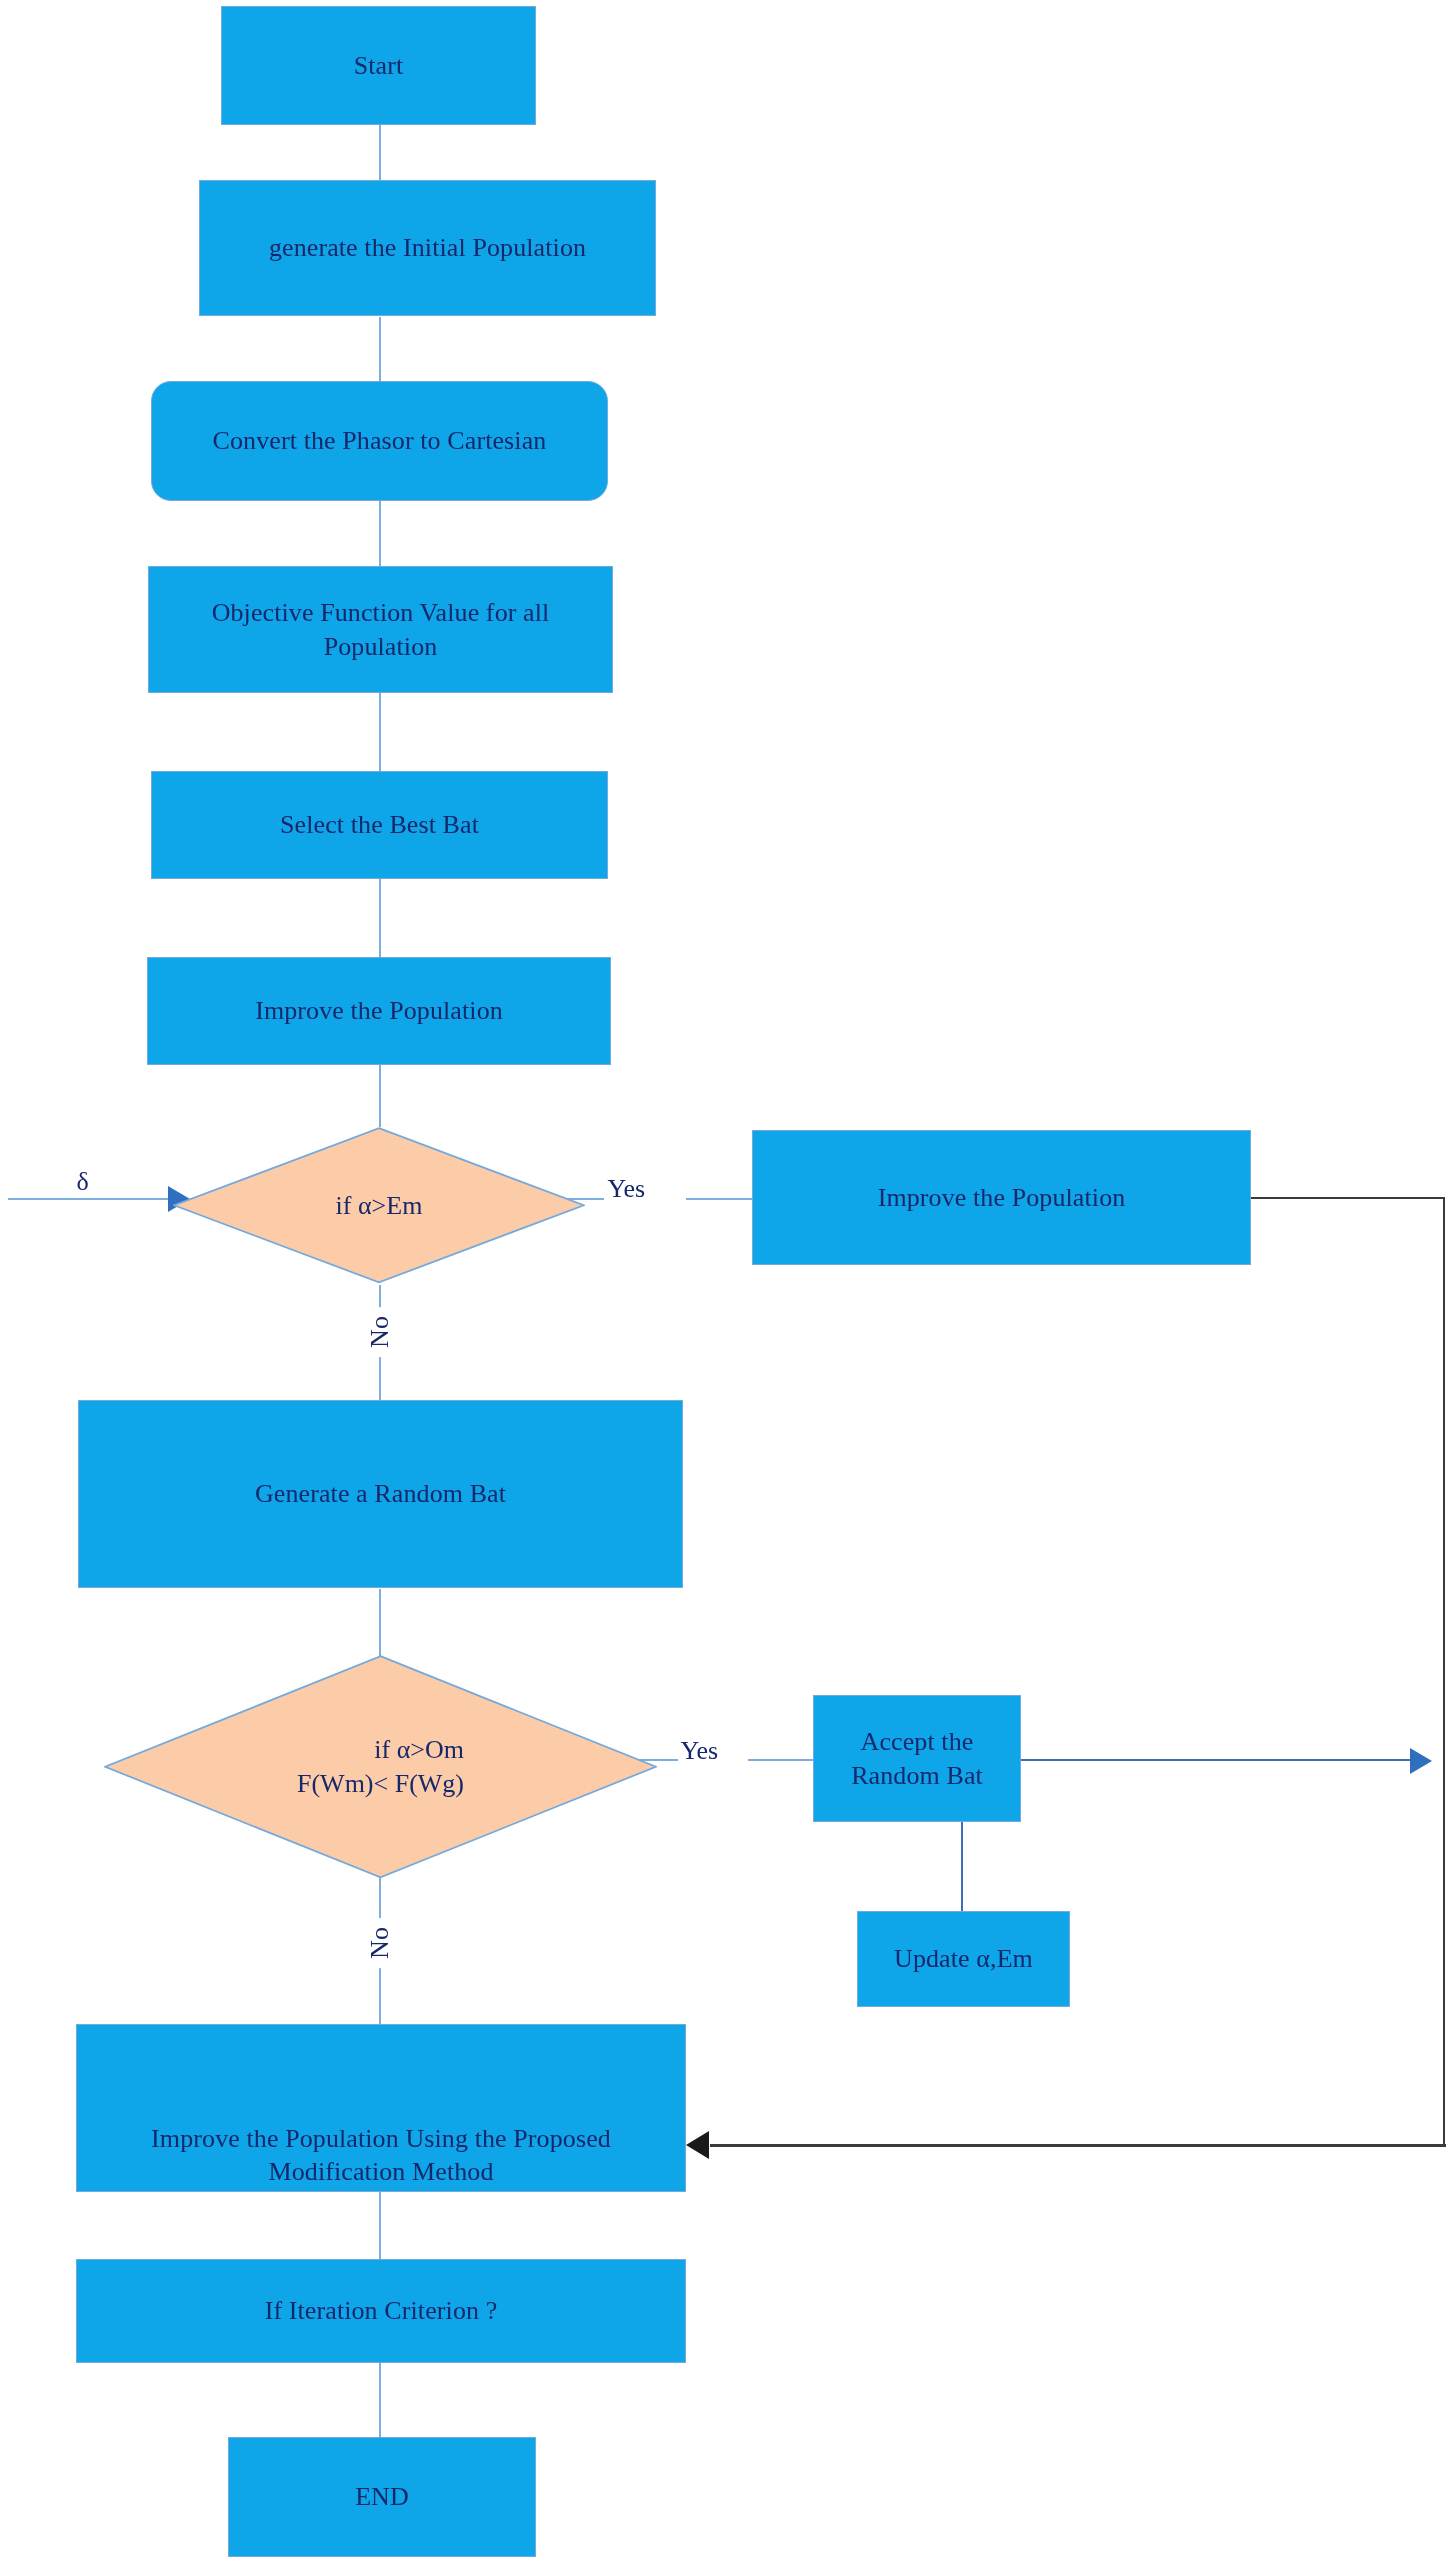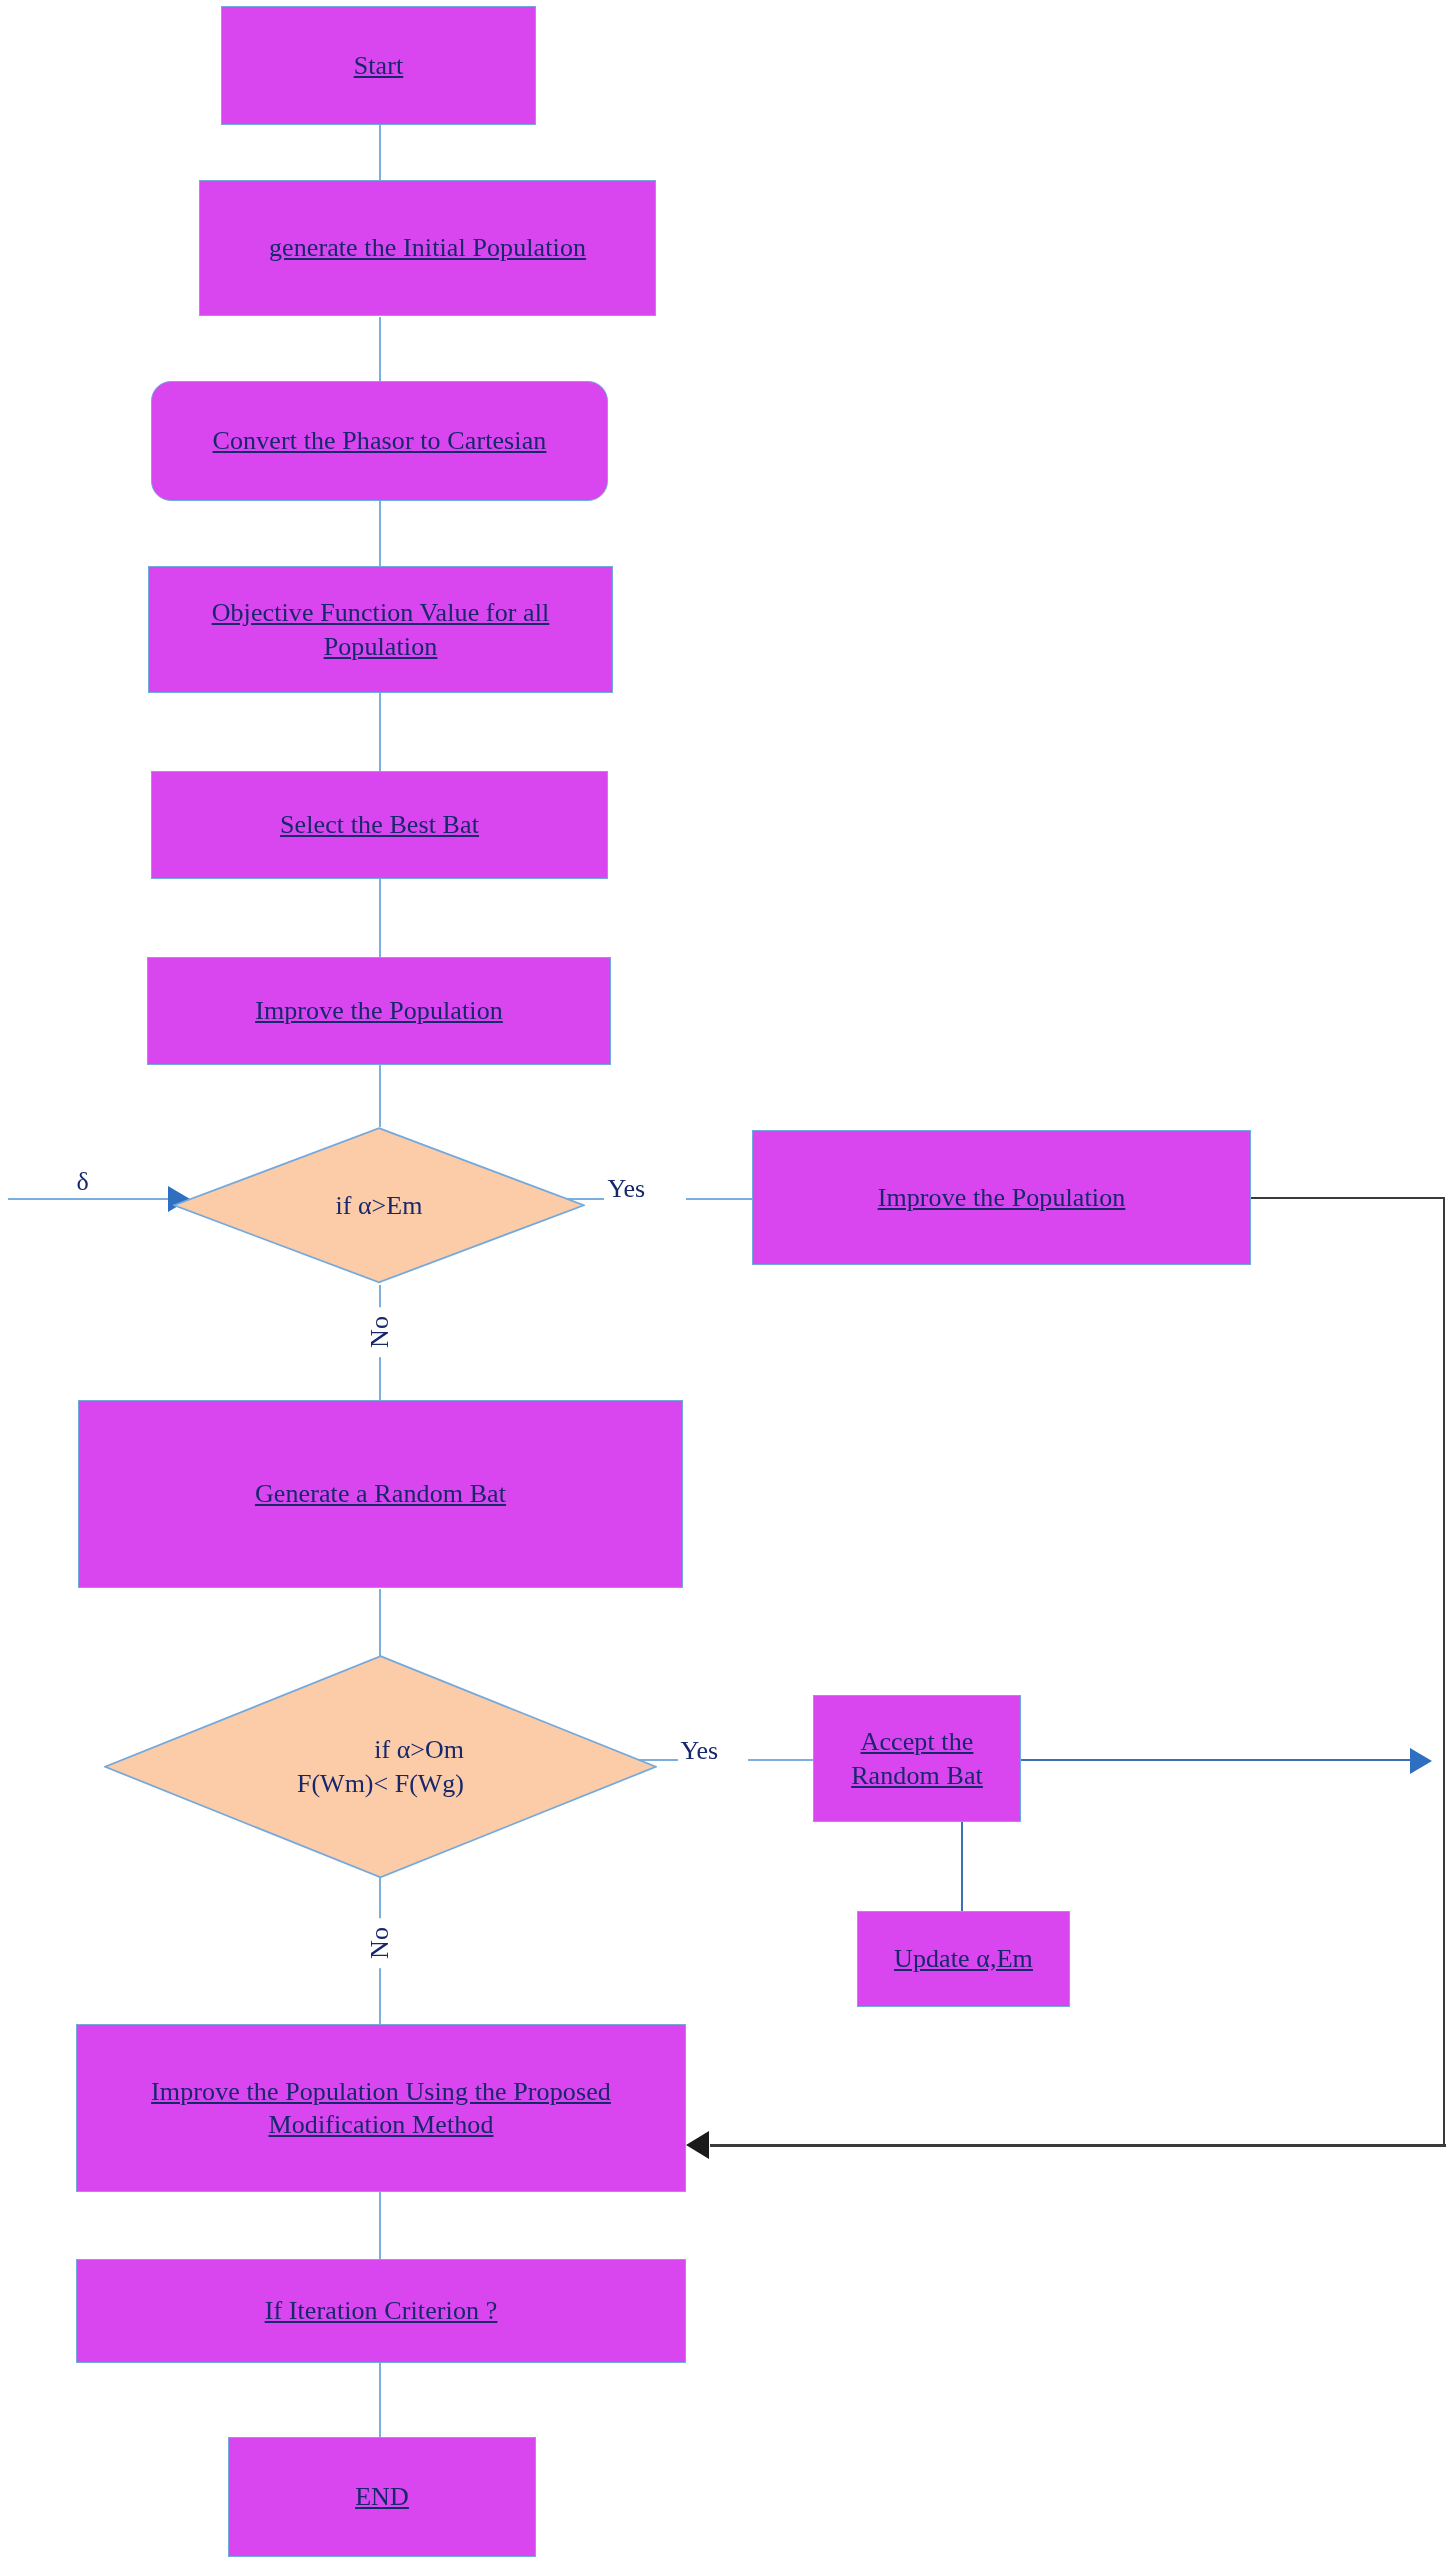--- a/index.html
+++ b/index.html
@@ -13,33 +13,32 @@
   #canvas {
     position: relative;
     width: 1456px;
     height: 2563px;
     background: #ffffff;
     overflow: hidden;
   }
   
   .node {
     position: absolute;
-    background: #d946ef;
+    background: #0ea5e9;
     border: 1.8px solid #74A9DC;
     box-sizing: border-box;
     display: flex;
     align-items: center;
     justify-content: center;
     text-align: center;
     color: #16286B;
     font-size: 26px;
     line-height: 1.28;
     padding: 2.4px 5.9px;
     letter-spacing: 0.1px;
-    text-decoration: underline;
   }
   .node .txt { display: block; width: 100%; }
   .diamond-wrap {
     position: absolute;
   }
   .diamond-shape {
     position: absolute;
     inset: 0;
   }
   .diamond-label {
@@ -200,21 +199,21 @@
   </div>
 
   <div class="node" style="left:813px; top:1695px; width:208px; height:127px;">
     <span class="txt">Accept the Random Bat</span>
   </div>
 
   <div class="node" style="left:857px; top:1911px; width:213px; height:96px;">
     <span class="txt">Update α,Em</span>
   </div>
 
-  <div class="node" style="left:76px; top:2024px; width:610px; height:168px;">
+  <div class="node" style="left:76px; top:2024px; width:610px; height:168px;align-items:flex-end;">
     <span class="txt">Improve the Population Using the Proposed Modification Method</span>
   </div>
 
   <div class="node" style="left:228px; top:2437px; width:308px; height:120px;">
     <span class="txt">END</span>
   </div>
 
   <div class="node" style="left:76px; top:2259px; width:610px; height:104px;">
     <span class="txt">If Iteration Criterion ?</span>
   </div>

